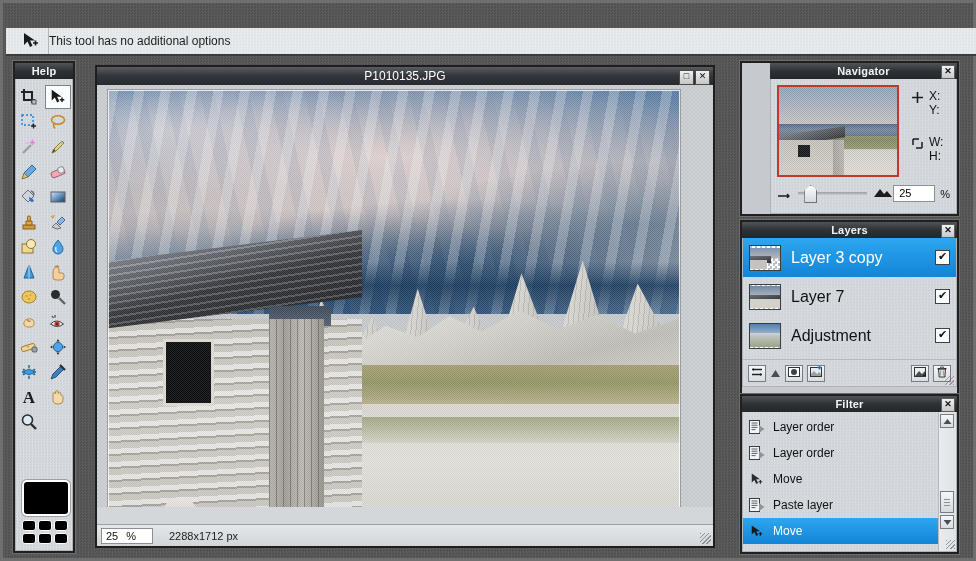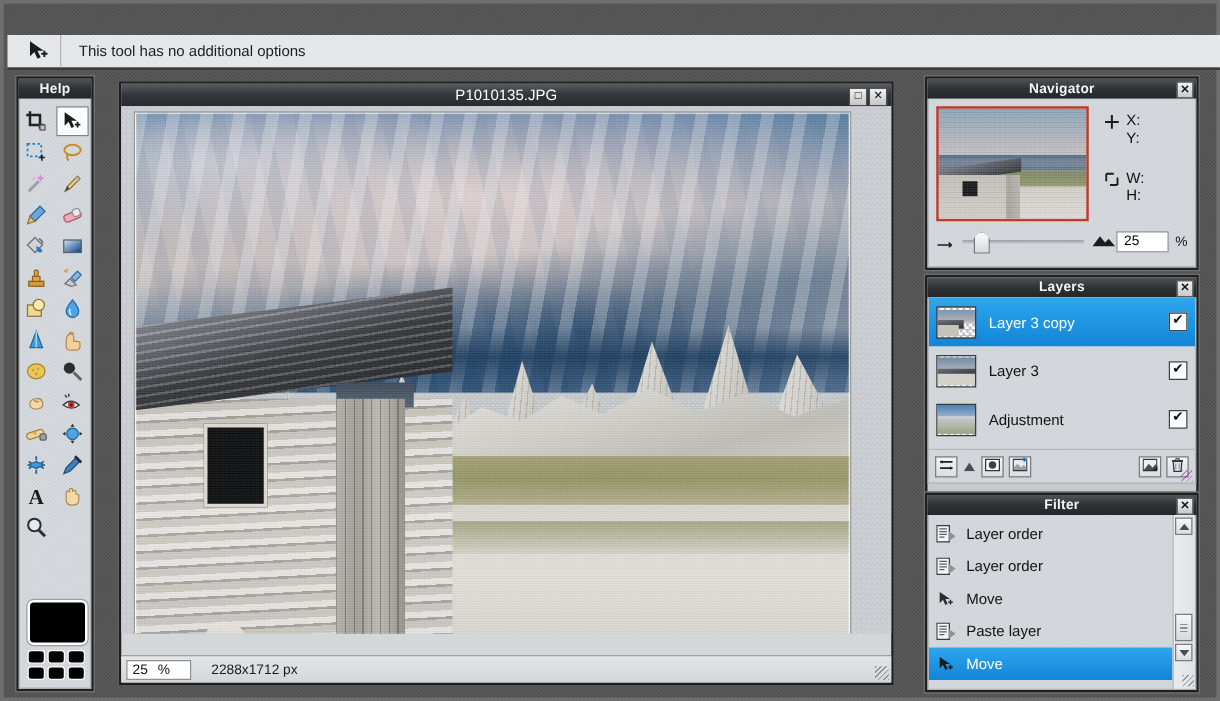--- a/index.html
+++ b/index.html
@@ -52,21 +52,20 @@
     display: flex; align-items: center;
     box-sizing: border-box;
   }
   #opt-tool-icon {
     width: 34px; height: 26px;
     display: flex; align-items: center; justify-content: center;
     border-right: 1px solid #b4b4b4;
     margin-left: 8px;
   }
   #opt-label {
-    margin-left: 14px;
     color: #1d1d1d;
     font-size: 12px;
   }
 
   
   .panel {
     position: absolute;
     background: #c6cace;
     border: 2px solid #202020;
     box-shadow: 0 0 0 1px #6d6d6d;
@@ -356,21 +355,21 @@
   }
   #doc-resize {
     position: absolute; right: 2px; bottom: 2px;
     width: 11px; height: 11px;
     background:
       repeating-linear-gradient(135deg, #8d9298 0 1px, rgba(0,0,0,0) 1px 3px);
     cursor: nwse-resize;
   }
 
   
-  #navigator { left: 737px; top: 58px; width: 219px; height: 155px; }
+  #navigator { left: 737px; top: 58px; width: 219px; height: 155px; padding-left: 28px; }
   #navigator .panel-body {
     height: 135px;
     border: 1px solid #aeb3b8; border-top: none;
     box-sizing: border-box;
     padding: 6px;
   }
   #nav-row { display: flex; }
   #nav-thumb {
     width: 122px; height: 92px;
     border: 2px solid #c0392b;
@@ -445,21 +444,21 @@
     background:
       repeating-conic-gradient(#ffffff 0% 25%, #b9bdc1 0% 50%) 0 0/5px 5px;
     position: relative;
     overflow: hidden;
     flex: none;
   }
   .layer-thumb .tc { position: absolute; left: 0; right: 0; }
   .lname {
     flex: 1;
     margin-left: 10px;
-    font-size: 12px;
+    font-size: 16px;
     color: #111;
   }
   .lvis {
     width: 13px; height: 13px;
     border: 1px solid #3f4245;
     background: #fbfcfd;
     font-size: 11px; line-height: 11px;
     text-align: center;
     color: #111;
     cursor: pointer;
@@ -977,21 +976,21 @@
           <div class="lname">Layer 3 copy</div>
           <div class="lvis">✔</div>
         </div>
 
         <div class="layer-row">
           <div class="layer-thumb">
             <div class="tc" style="top:8%;height:40%;background:linear-gradient(180deg,#6f8aa8,#aeb2b8);"></div>
             <div class="tc" style="top:42%;height:22%;background:linear-gradient(170deg,#6b6f77,#34363b);"></div>
             <div class="tc" style="top:60%;height:40%;background:#d4d1ca;"></div>
           </div>
-          <div class="lname">Layer 3</div>
+          <div class="lname">Layer 7</div>
           <div class="lvis">✔</div>
         </div>
 
         <div class="layer-row">
           <div class="layer-thumb">
             <div class="tc" style="top:0;height:45%;background:linear-gradient(180deg,#4f7fb5,#9db4cb);"></div>
             <div class="tc" style="top:38%;height:24%;background:linear-gradient(180deg,#cfd4d8,#b4b8bc);"></div>
             <div class="tc" style="top:58%;height:42%;background:linear-gradient(180deg,#bfc2b8,#9aa38a);"></div>
           </div>
           <div class="lname">Adjustment</div>

